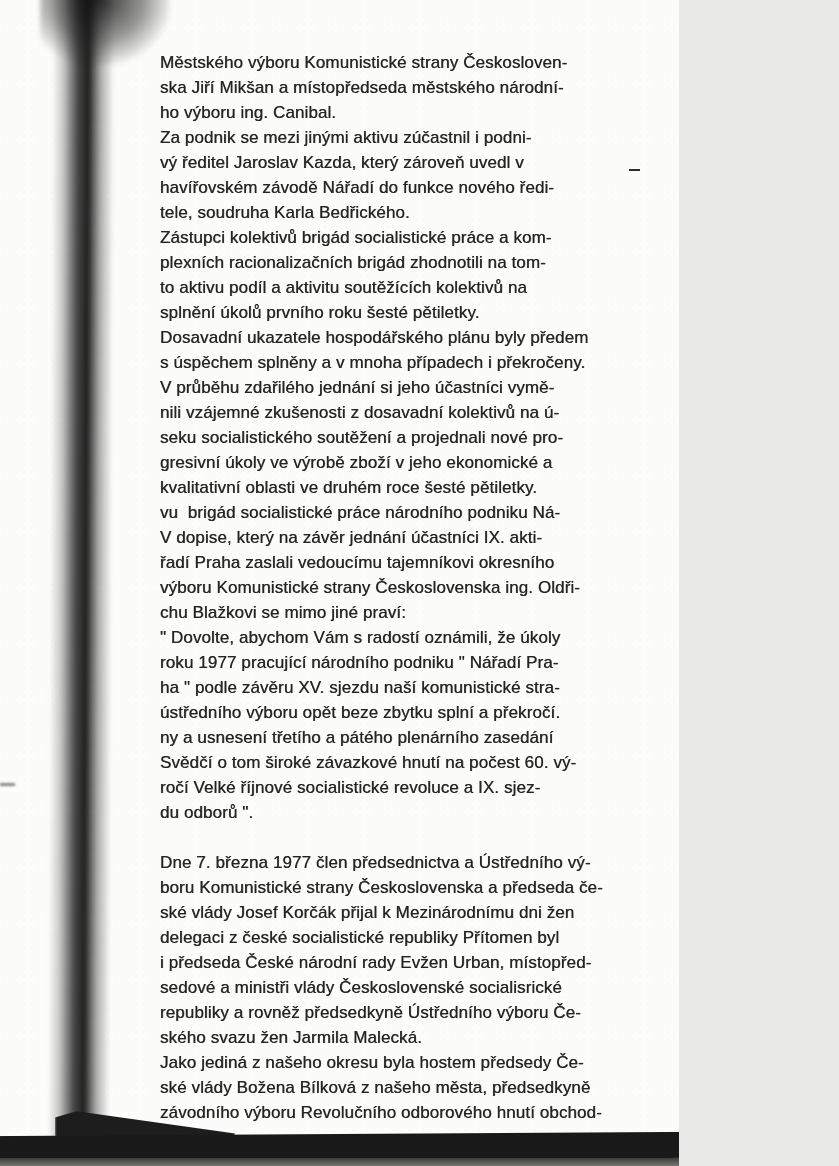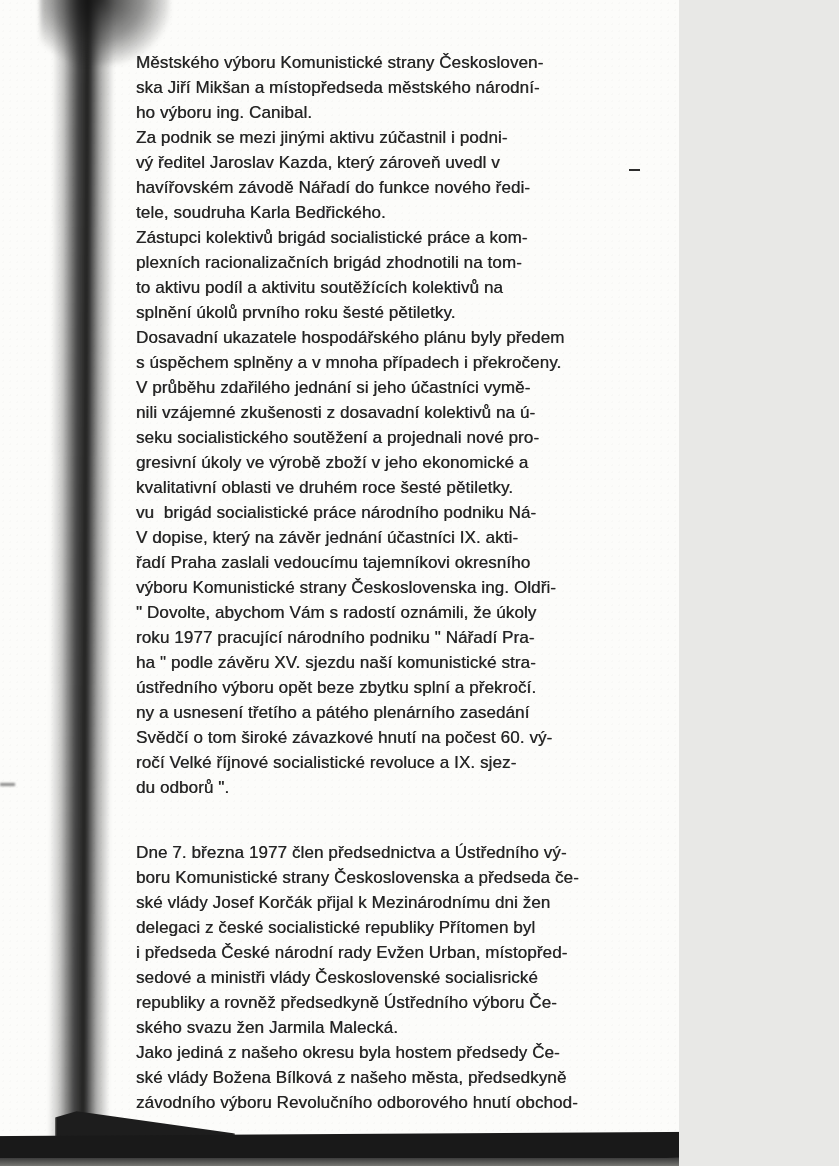--- a/index.html
+++ b/index.html
@@ -57,23 +57,23 @@
     font-size:17px;line-height:25px;
     letter-spacing:0.1px;
     text-shadow:0.4px 0.3px 0.4px rgba(30,30,30,0.55), -0.2px 0 0.3px rgba(30,30,30,0.3);
     filter:blur(0.22px);
   }
   .page-number{
     position:absolute;left:714px;top:8px;
     font-size:18px;
   }
   .text-block{
-    position:absolute;left:136px;top:50px;width:620px;
+    position:absolute;left:160px;top:50px;width:620px;
   }
-  .paragraph + .paragraph{margin-top:40px;}
+  .paragraph + .paragraph{margin-top:25px;}
   .line{white-space:pre;}
   .margin-note{
     position:absolute;left:716px;top:812px;
   }
   .underline-mark{
     position:absolute;left:629px;top:169px;width:11px;height:2px;
     background:#2c2c2c;filter:blur(0.4px);
   }
 </style>
 </head>
@@ -104,20 +104,21 @@
         <div class="line">s úspěchem splněny a v mnoha případech i překročeny.</div>
         <div class="line">V průběhu zdařilého jednání si jeho účastníci vymě-</div>
         <div class="line">nili vzájemné zkušenosti z dosavadní kolektivů na ú-</div>
         <div class="line">seku socialistického soutěžení a projednali nové pro-</div>
         <div class="line">gresivní úkoly ve výrobě zboží v jeho ekonomické a</div>
         <div class="line">kvalitativní oblasti ve druhém roce šesté pětiletky.</div>
         <div class="line">vu  brigád socialistické práce národního podniku Ná-</div>
         <div class="line">V dopise, který na závěr jednání účastníci IX. akti-</div>
         <div class="line">řadí Praha zaslali vedoucímu tajemníkovi okresního</div>
         <div class="line">výboru Komunistické strany Československa ing. Oldři-</div>
+        <div class="line">chu Blažkovi se mimo jiné praví:</div>
         <div class="line">" Dovolte, abychom Vám s radostí oznámili, že úkoly</div>
         <div class="line">roku 1977 pracující národního podniku " Nářadí Pra-</div>
         <div class="line">ha " podle závěru XV. sjezdu naší komunistické stra-</div>
         <div class="line">ústředního výboru opět beze zbytku splní a překročí.</div>
         <div class="line">ny a usnesení třetího a pátého plenárního zasedání</div>
         <div class="line">Svědčí o tom široké závazkové hnutí na počest 60. vý-</div>
         <div class="line">ročí Velké říjnové socialistické revoluce a IX. sjez-</div>
         <div class="line">du odborů ".</div>
       </div>
     <div class="paragraph">

